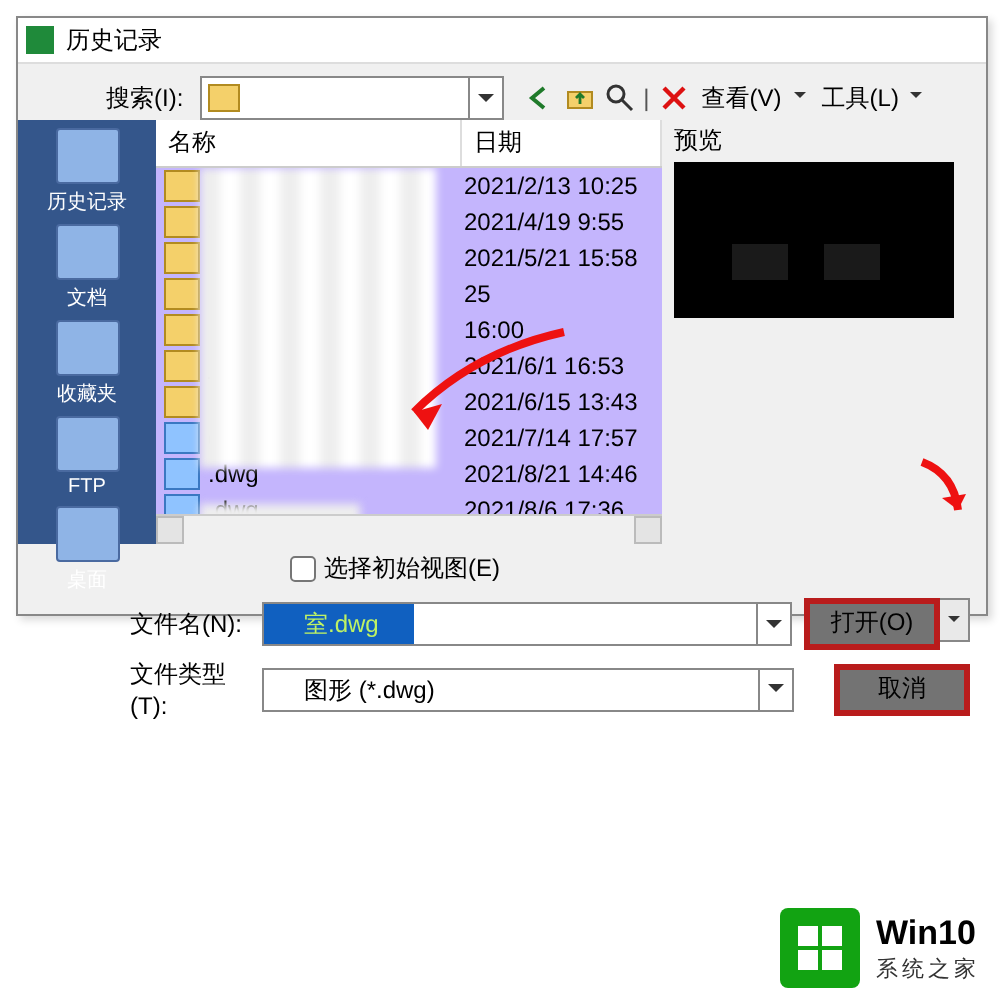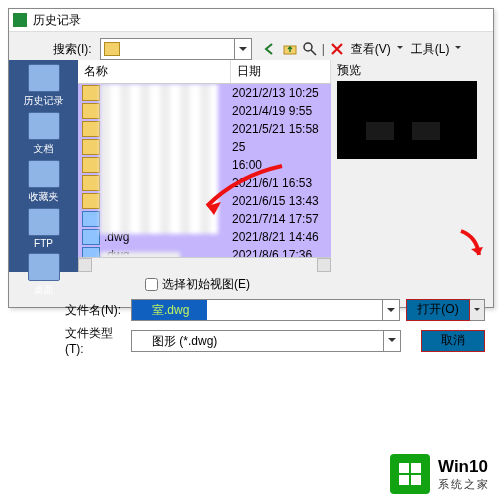--- a/index.html
+++ b/index.html
@@ -53,21 +53,21 @@
   .red-arrow2{position:absolute;right:2px;top:218px;pointer-events:none}
   .red-arrow2 svg{width:36px;height:36px}
   .bottom{position:relative;padding:4px 8px 4px 56px}
   .chkrow{display:flex;align-items:center;margin:0 0 6px 80px}
   .chkrow input{margin:0 4px 0 0}
   .fieldrow{display:flex;align-items:center;gap:6px;margin-bottom:4px}
   .fieldrow .flbl{width:60px;}
   .fn-combo{flex:1}
   .fn-combo .sel{background:#1060c0;color:#bef264}
   .type-combo{flex:1}
-  .btn{width:62px;height:20px;background:#0369a1;border:1px solid #b91c1c;text-align:center;line-height:18px}
+  .btn{width:62px;height:20px;background:#737373;border:3px solid #b91c1c;text-align:center;line-height:18px}
   .btn-open-wrap{display:flex}
   .btn-open-wrap .dd3{width:14px;height:20px;border:1px solid #888;border-left:none;display:flex;align-items:center;justify-content:center;background:#e9e9e9}
   .btn-open-wrap .dd3::after{content:"";border:3px solid transparent;border-top-color:#333;margin-top:2px}
   .watermark{position:absolute;right:0;bottom:0;display:flex;align-items:center;gap:8px;padding:6px 10px}
   .wm-logo{width:40px;height:40px;border-radius:4px;background:#12a312;display:flex;align-items:center;justify-content:center}
   .wm-logo .sq{display:grid;grid-template-columns:10px 10px;grid-template-rows:10px 10px;gap:2px}
   .wm-logo .sq span{background:#fff}
   .wm-text .l1{font-size:17px;font-weight:600}
   .wm-text .l2{font-size:11px;letter-spacing:2px;color:#333}
 </style>

